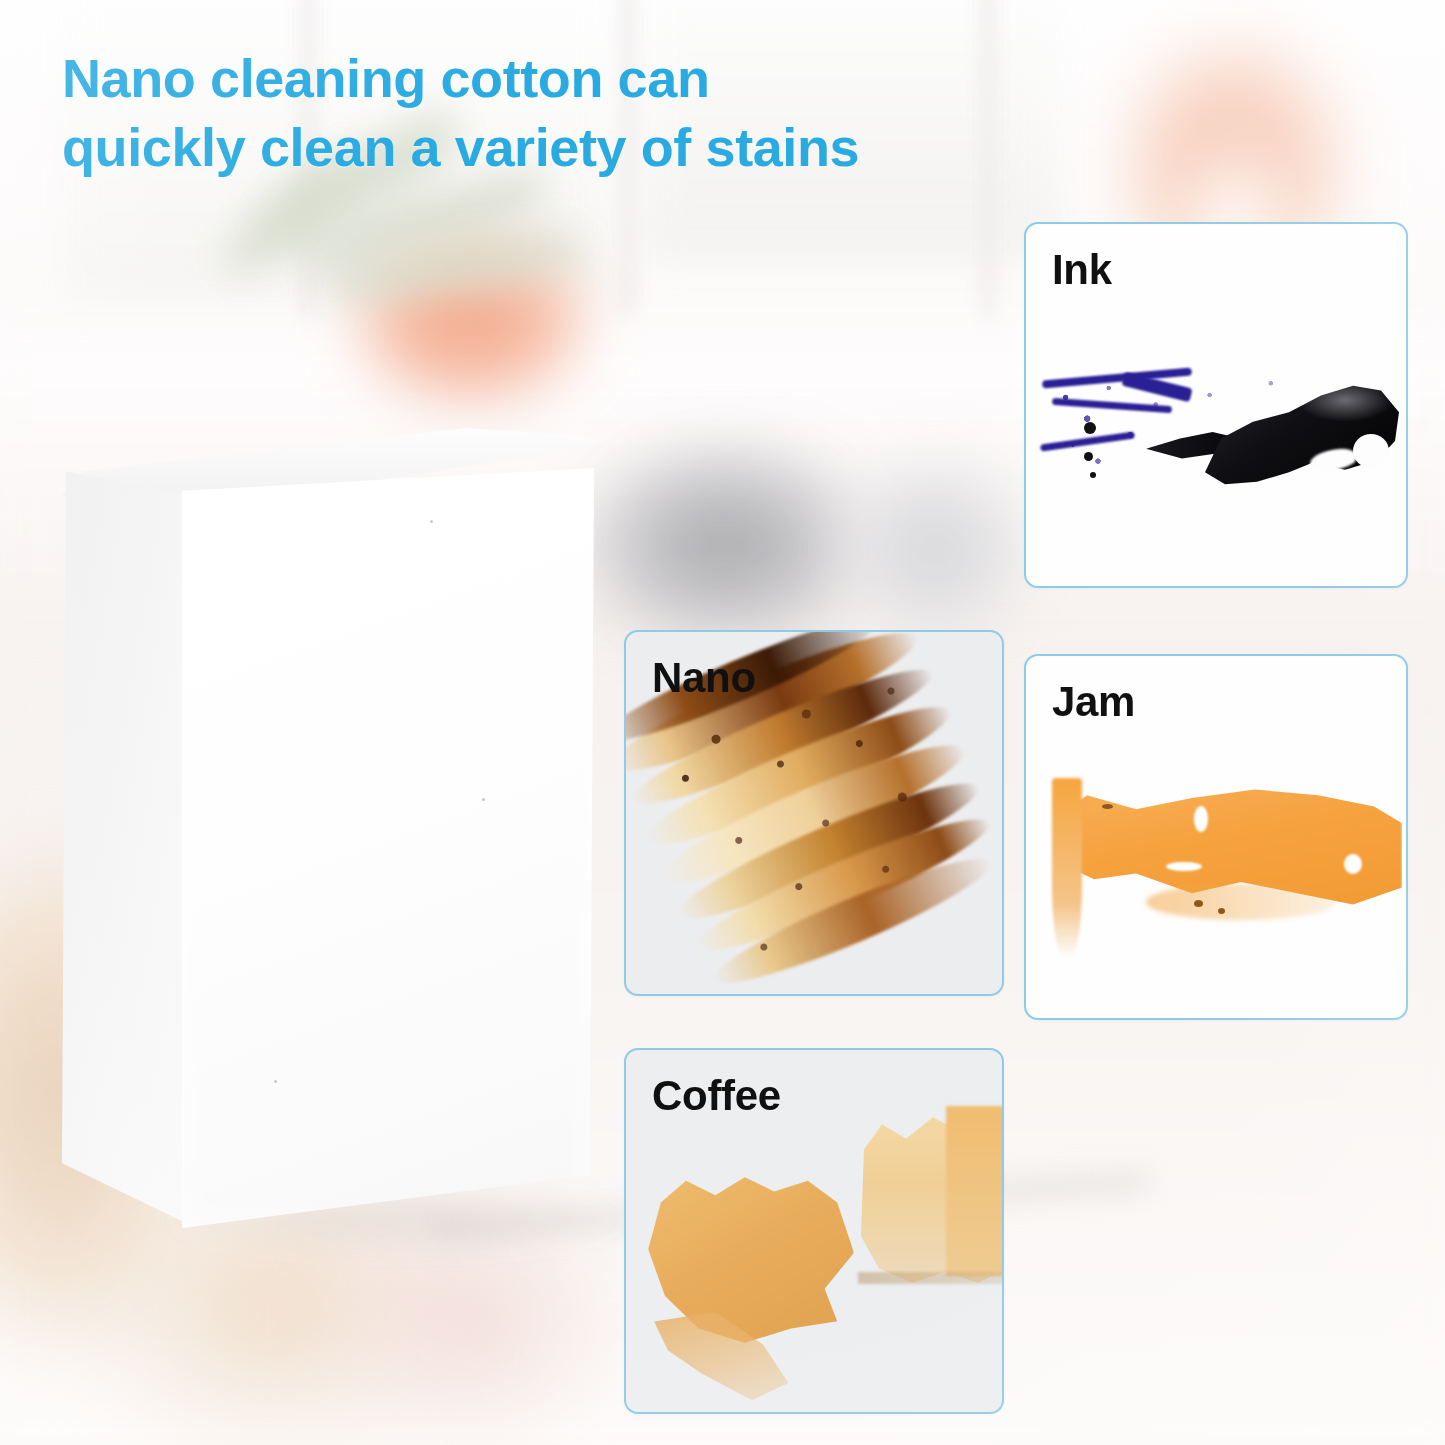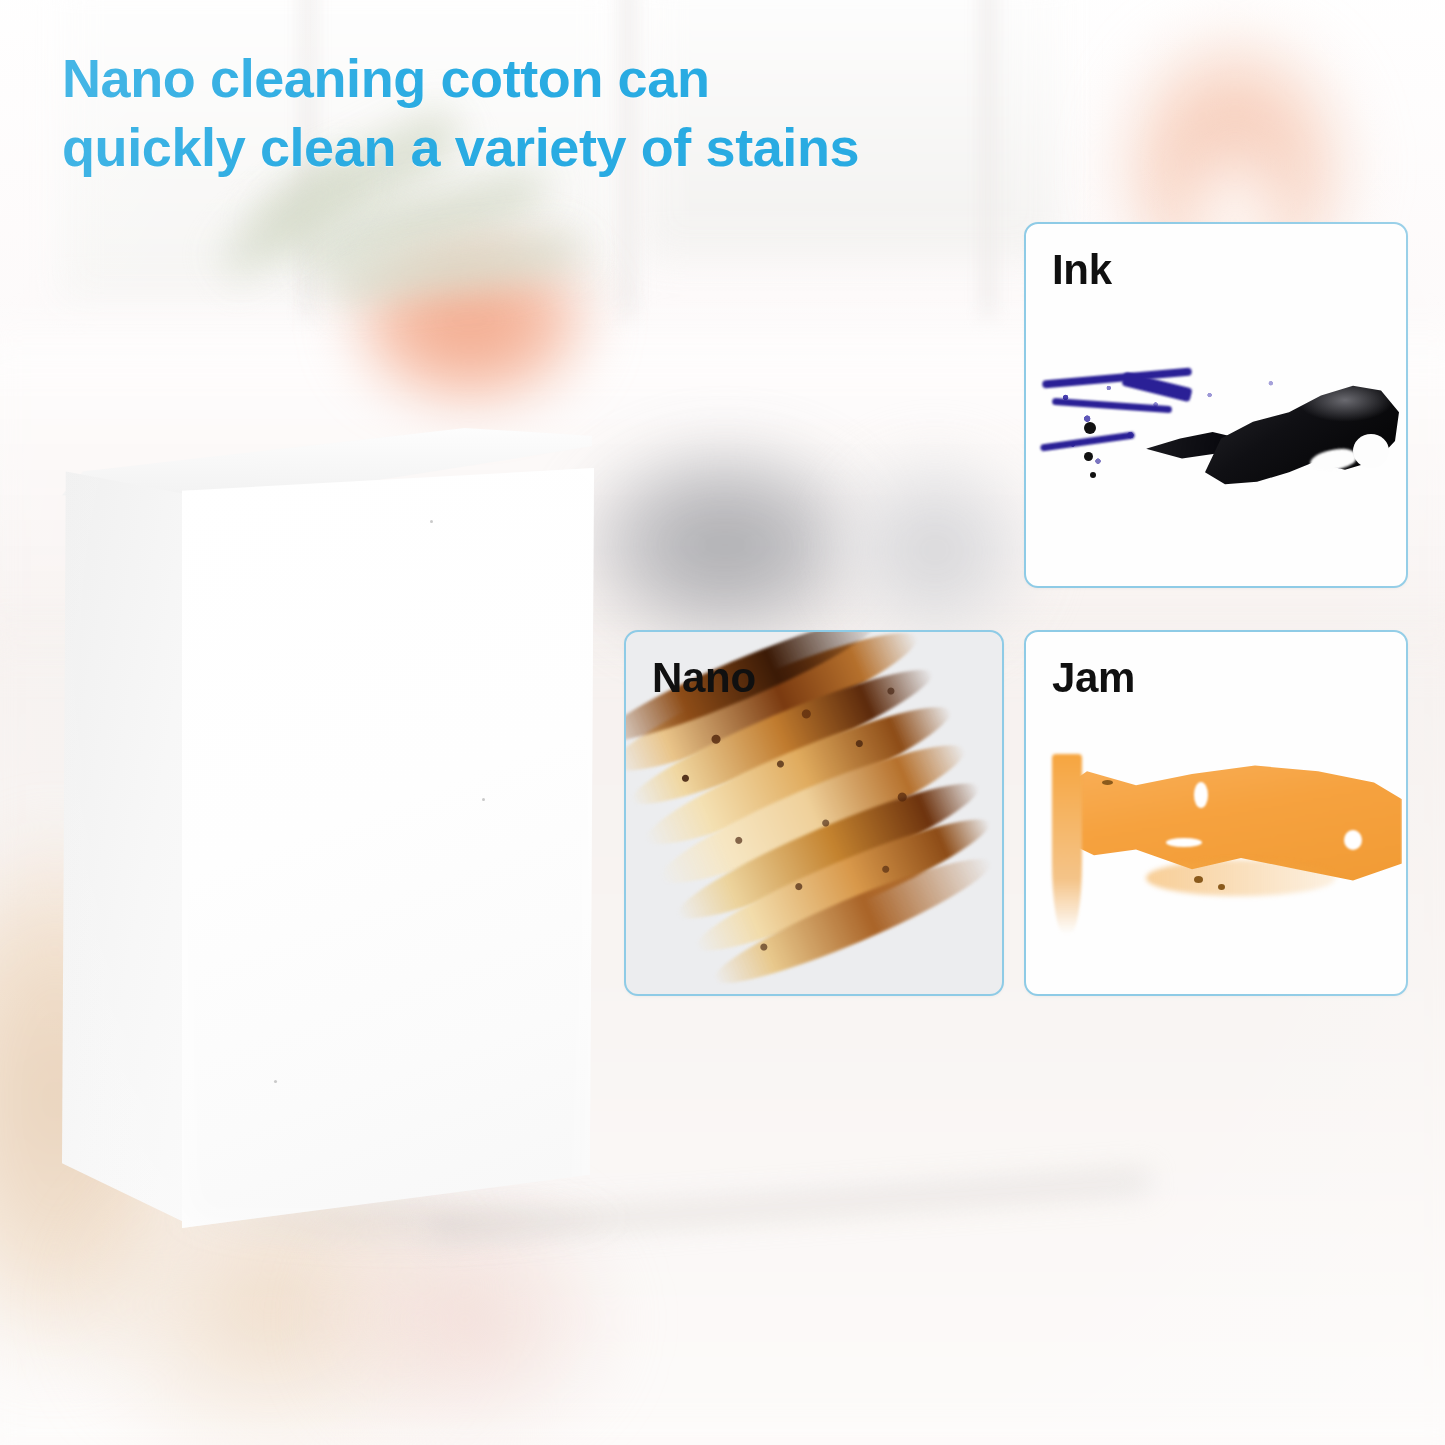--- a/index.html
+++ b/index.html
@@ -176,21 +176,21 @@
     font-weight:bold;
     color:#101010;
     z-index:6;
     letter-spacing:-.3px;
   }
   .card-art { position:absolute; inset:0; z-index:2; }
 
   
   #card-ink      { left:1024px; top:222px;  width:384px; height:366px; background:#fefefe; }
   #card-oily     { left:624px;  top:630px;  width:380px; height:366px; background:#ecedef; }
-  #card-jam      { left:1024px; top:630px;  width:384px; height:366px; background:#fefefe;padding-left:32px; }
+  #card-jam      { left:1024px; top:654px;  width:384px; height:366px; background:#fefefe;padding-left:32px; }
   #card-coffee   { left:624px;  top:1048px; width:380px; height:366px; background:#eceef0; }
   #card-maker    { left:1024px; top:1048px; width:384px; height:366px; background:#eef0f2; }
 
   
   .ink-blob {
     position:absolute; left:175px; top:145px; width:200px; height:120px;
     background:
       radial-gradient(ellipse 40% 30% at 72% 26%, #6a6a70 0%, rgba(40,40,46,0) 60%),
       linear-gradient(145deg,#2b2b30 0%,#101014 45%,#000 100%);
     clip-path:polygon(2% 86%, 10% 58%, 26% 44%, 44% 36%, 60% 22%, 76% 14%, 90% 18%, 99% 36%,
@@ -433,16 +433,26 @@
       <div class="jam-gloss" style="left:168px; top:150px; width:14px; height:26px;"></div>
       <div class="jam-gloss" style="left:318px; top:198px; width:18px; height:20px;"></div>
       <div class="jam-gloss" style="left:140px; top:206px; width:36px; height:9px;"></div>
       <div class="jam-seed" style="left:168px; top:244px; width:9px;  height:7px;"></div>
       <div class="jam-seed" style="left:192px; top:252px; width:7px;  height:6px;"></div>
       <div class="jam-seed" style="left:76px;  top:148px; width:11px; height:5px;"></div>
     </div>
     <div class="card-label">Jam</div>
   </div>
 
+  <div class="card" id="card-coffee">
+    <div class="card-art">
+      <div class="coffee-patch-r"></div>
+      <div class="coffee-patch-r2"></div>
+      <div class="coffee-edge"></div>
+      <div class="coffee-patch-l"></div>
+      <div class="coffee-tail"></div>
+    </div>
+    <div class="card-label">Coffee</div>
+  </div>
 
 
   <div class="vignette"></div>
 </div>
 
 </body></html>

